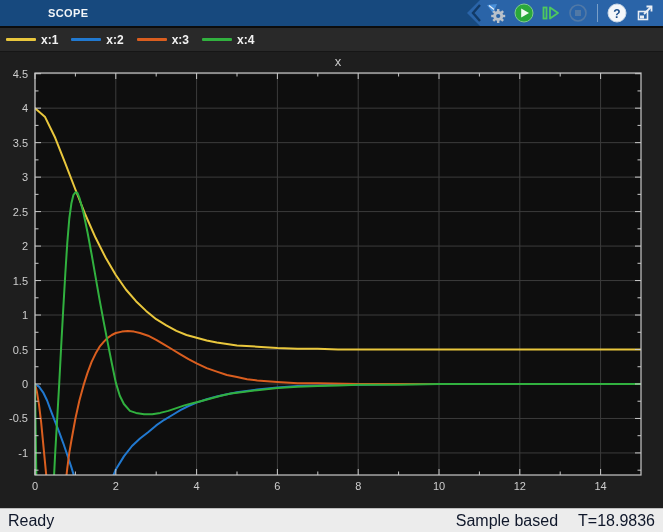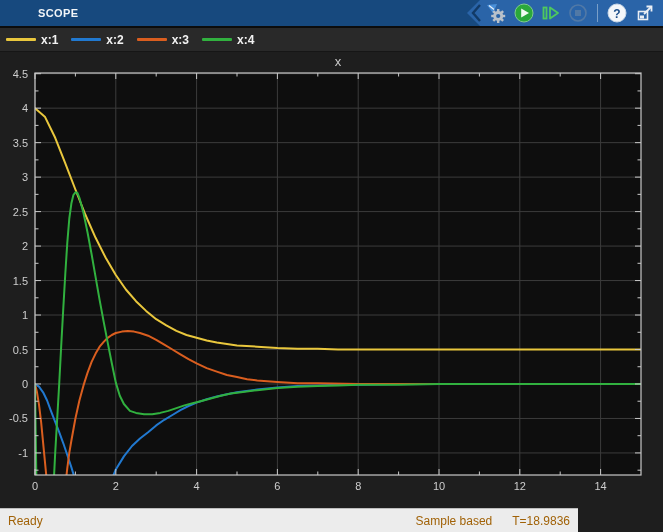--- a/index.html
+++ b/index.html
@@ -1,20 +1,20 @@
 <!DOCTYPE html>
 <html><head>
 <meta charset="utf-8">
 <style>
   html,body{margin:0;padding:0;background:#000;}
   .window{position:relative;width:663px;height:532px;overflow:hidden;
     font-family:"Liberation Sans",sans-serif;background:#1e1e1e;}
   
   .toolbar{position:absolute;left:0;top:0;width:663px;height:26px;background:#17497e;}
-  .tabs{display:flex;height:100%;padding-left:36px;border-radius:10px;}
+  .tabs{display:flex;height:100%;padding-left:46px;border-radius:10px;}
   .tab{color:#f2f5f8;font-size:11px;font-weight:700;letter-spacing:.4px;
     padding:0 2px;margin-right:40px;line-height:26px;cursor:default;}
   .tool-panel{position:absolute;right:0;top:0;width:196px;height:26px;background:#2a64a8;
     clip-path:polygon(13px 0,100% 0,100% 100%,13px 100%,0 50%);}
   .tool-icons{display:flex;align-items:center;height:100%;padding-left:17px;}
   .tbtn{width:24px;height:24px;display:flex;align-items:center;justify-content:center;
     flex:0 0 auto;background:transparent;border:0;padding:0;}
   .tbtn.disabled{opacity:.6;}
   .tdivider{width:1px;height:18px;background:rgba(220,230,240,.45);margin:0 7px;flex:0 0 auto;}
   
@@ -23,23 +23,23 @@
     padding-left:6px;border-bottom:1px solid #161616;}
   .legend-item{display:flex;align-items:center;margin-right:13px;cursor:default;}
   .legend-swatch{width:30px;height:3px;border-radius:1px;margin-right:5px;}
   .legend-label{color:#f2f2f2;font-size:12px;font-weight:700;}
   
   .plot-wrap{position:absolute;left:0;top:52px;width:663px;height:456px;}
   .plot-title{position:absolute;left:35px;top:2px;width:606px;text-align:center;
     color:#c9c9c9;font-size:13px;}
   svg text{font-family:"Liberation Sans",sans-serif;font-size:11px;fill:#cdcdcd;}
   
-  .status-bar{position:absolute;left:0;top:508px;width:578px;height:24px;background:#ececec;
+  .status-bar{position:absolute;left:0;top:508px;width:663px;height:24px;background:#ececec;
     border-top:1px solid #bdbdbd;box-sizing:border-box;display:flex;align-items:center;
-    font-size:12px;color:#a16207;}
+    font-size:16px;color:#0f172a;}
   .status-left{padding-left:8px;flex:1 1 auto;}
   .status-right{padding-right:8px;display:flex;gap:20px;}
 </style>
 </head>
 <body>
 
 <div class="window">
 
   <div class="toolbar">
     <div class="tabs">

